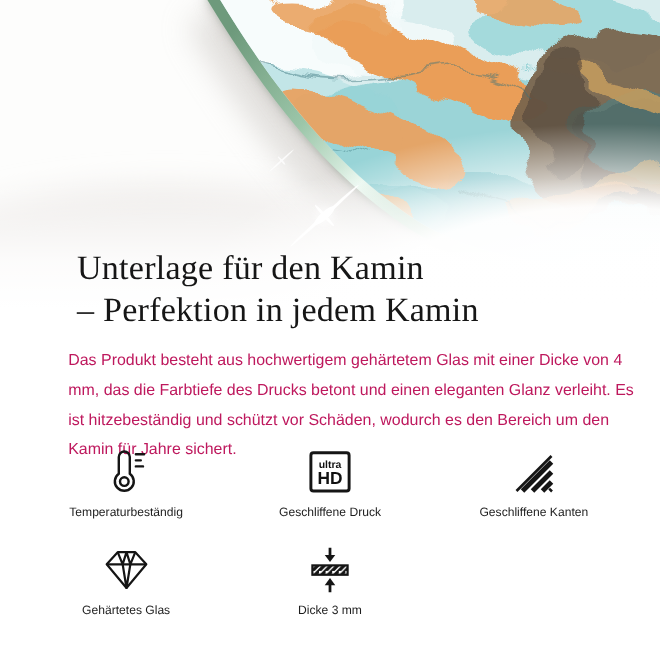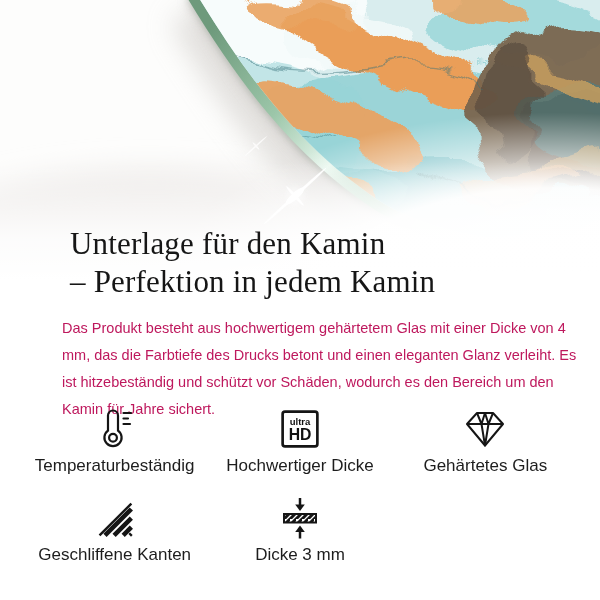--- a/index.html
+++ b/index.html
@@ -20,21 +20,21 @@
     margin:14px 40px 0 32px;width:524px;
     font-size:14.5px;line-height:27px;color:#be185d;
   }
   .features{
     position:absolute;left:22px;top:398px;width:556px;
     display:grid;grid-template-columns:repeat(3,1fr);row-gap:14px;
   }
   .feature{display:flex;flex-direction:column;align-items:center;}
   .icon-box{height:52px;display:flex;align-items:flex-end;justify-content:center;}
   .feature .label{
-    margin-top:9px;font-size:17px;line-height:14px;color:#1d1d1d;white-space:nowrap;
+    margin-top:9px;font-size:11px;line-height:14px;color:#1d1d1d;white-space:nowrap;
   }
   .icon-box svg{display:block;}
 </style>
 </head>
 <body>
 
 <div class="page">
 
   <div class="hero">
     <svg width="600" height="280" viewBox="0 0 600 280" xmlns="http://www.w3.org/2000/svg">
@@ -154,47 +154,47 @@
     </div>
 
     <div class="feature">
       <div class="icon-box">
         <svg width="42" height="42" viewBox="0 0 44 44">
           <rect x="3.8" y="3.8" width="36.4" height="36.4" rx="2.5" fill="none" stroke="#151515" stroke-width="2.8"></rect>
           <text x="22" y="18" text-anchor="middle" font-family="Liberation Sans, sans-serif" font-size="10" font-weight="700" fill="#111111">ultra</text>
           <text x="22" y="34" text-anchor="middle" font-family="Liberation Sans, sans-serif" font-size="16.5" font-weight="700" fill="#111111">HD</text>
         </svg>
       </div>
-      <div class="label">Hochwertiger Dicke</div>
-    </div>
-
-
-    <div class="feature">
-      <div class="icon-box">
-        <svg width="46" height="42" viewBox="0 0 46 42" fill="none" stroke="#151515" stroke-width="2" stroke-linejoin="round">
-          <path d="M5,16 L15,5 H31 L41,16 L23,37.5 Z"></path>
-          <path d="M5,16 H41"></path>
-          <path d="M15,5 L19.5,16 L23,5 L26.5,16 L31,5"></path>
-          <path d="M19.5,16 L23,37.5 L26.5,16"></path>
-        </svg>
-      </div>
-      <div class="label">Gehärtetes Glas</div>
-    </div>
+      <div class="label">Geschliffene Druck</div>
+    </div>
+
 
     <div class="feature">
       <div class="icon-box">
         <svg width="40" height="40" viewBox="0 0 44 44" stroke="#151515" fill="none">
           <path d="M40,5 L5,40" stroke-width="2.6"></path>
           <path d="M11,40 L40,11" stroke-width="5"></path>
           <path d="M21,40 L40,21" stroke-width="5"></path>
           <path d="M31,40 L40,31" stroke-width="5"></path>
           <path d="M38.2,40 L40,38.2" stroke-width="4"></path>
         </svg>
       </div>
       <div class="label">Geschliffene Kanten</div>
+    </div>
+
+    <div class="feature">
+      <div class="icon-box">
+        <svg width="46" height="42" viewBox="0 0 46 42" fill="none" stroke="#151515" stroke-width="2" stroke-linejoin="round">
+          <path d="M5,16 L15,5 H31 L41,16 L23,37.5 Z"></path>
+          <path d="M5,16 H41"></path>
+          <path d="M15,5 L19.5,16 L23,5 L26.5,16 L31,5"></path>
+          <path d="M19.5,16 L23,37.5 L26.5,16"></path>
+        </svg>
+      </div>
+      <div class="label">Gehärtetes Glas</div>
     </div>
 
     <div class="feature">
       <div class="icon-box">
         <svg width="44" height="44" viewBox="0 0 44 44">
           <defs>
             <pattern id="hatchP" width="6" height="6" patternUnits="userSpaceOnUse">
               <rect width="6" height="6" fill="#ffffff"></rect>
               <path d="M-1,7 L7,-1 M2,10 L10,2" stroke="#151515" stroke-width="3"></path>
             </pattern>

